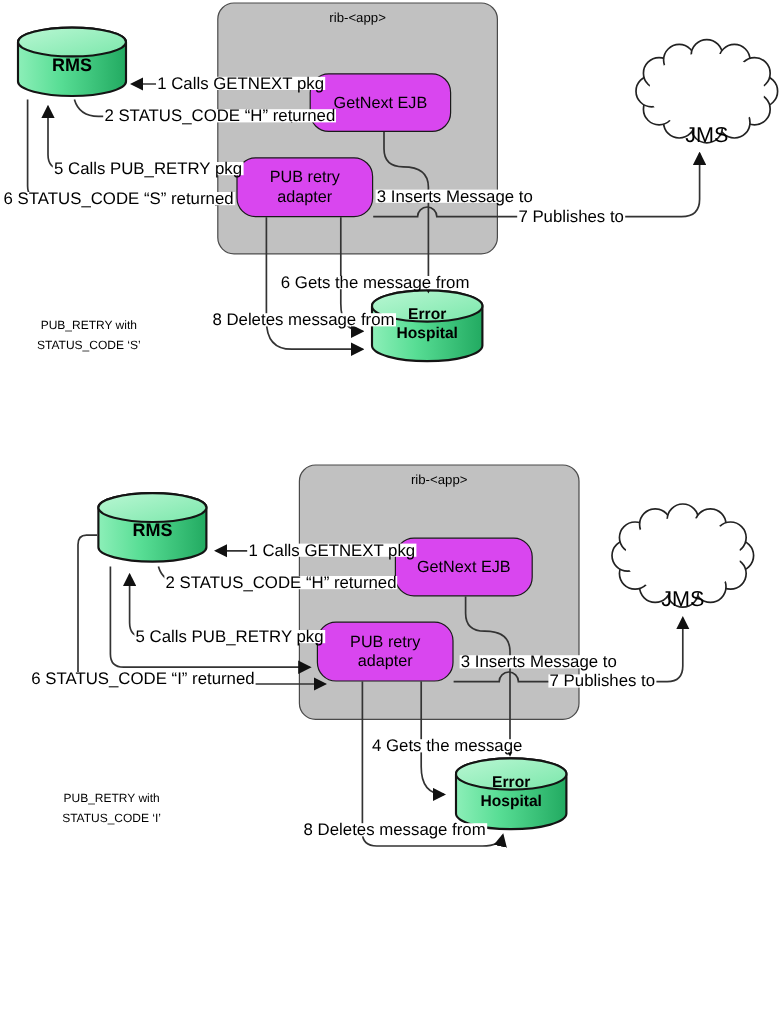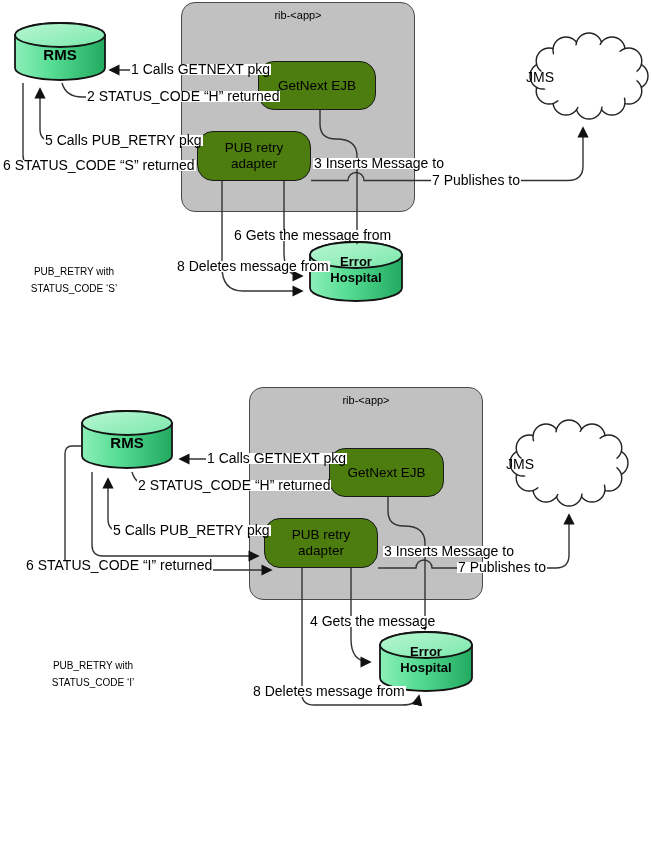--- a/index.html
+++ b/index.html
@@ -9,29 +9,29 @@
   }
   .ribbox {
     position:absolute; background:#c1c1c1; border:1.6px solid #4a4a4a;
     border-radius:14px; box-sizing:border-box;
   }
   .ribbox-title {
     position:absolute; width:100%; text-align:center; top:6px;
     font-size:11px; color:#000;
   }
   .greenbox {
-    position:absolute; background:#4d7c0f; border:1.7px solid #1a1a1a;
+    position:absolute; background:#d946ef; border:1.7px solid #1a1a1a;
     border-radius:16px; box-sizing:border-box;
     display:flex; flex-direction:column; align-items:center; justify-content:center;
     font-size:13.5px; line-height:16px; text-align:right;
   }
   .cyl-label {
     position:absolute; text-align:center; font-weight:bold; color:#000;
   }
-  .cloud-label { position:absolute; font-size:14px; }
+  .cloud-label { position:absolute; text-align:center; font-size:18px;margin-top:33px; }
   .edge-label {
     position:absolute; font-size:14px; line-height:11px; white-space:nowrap;
     background:#ffffff; padding:0 1px; color:#000;
   }
   .caption {
     position:absolute; font-size:10px; line-height:16.5px; text-align:center;
   }
   .footer-title {
     position:absolute; font-size:12.5px; line-height:15.5px; text-align:center;
   }

